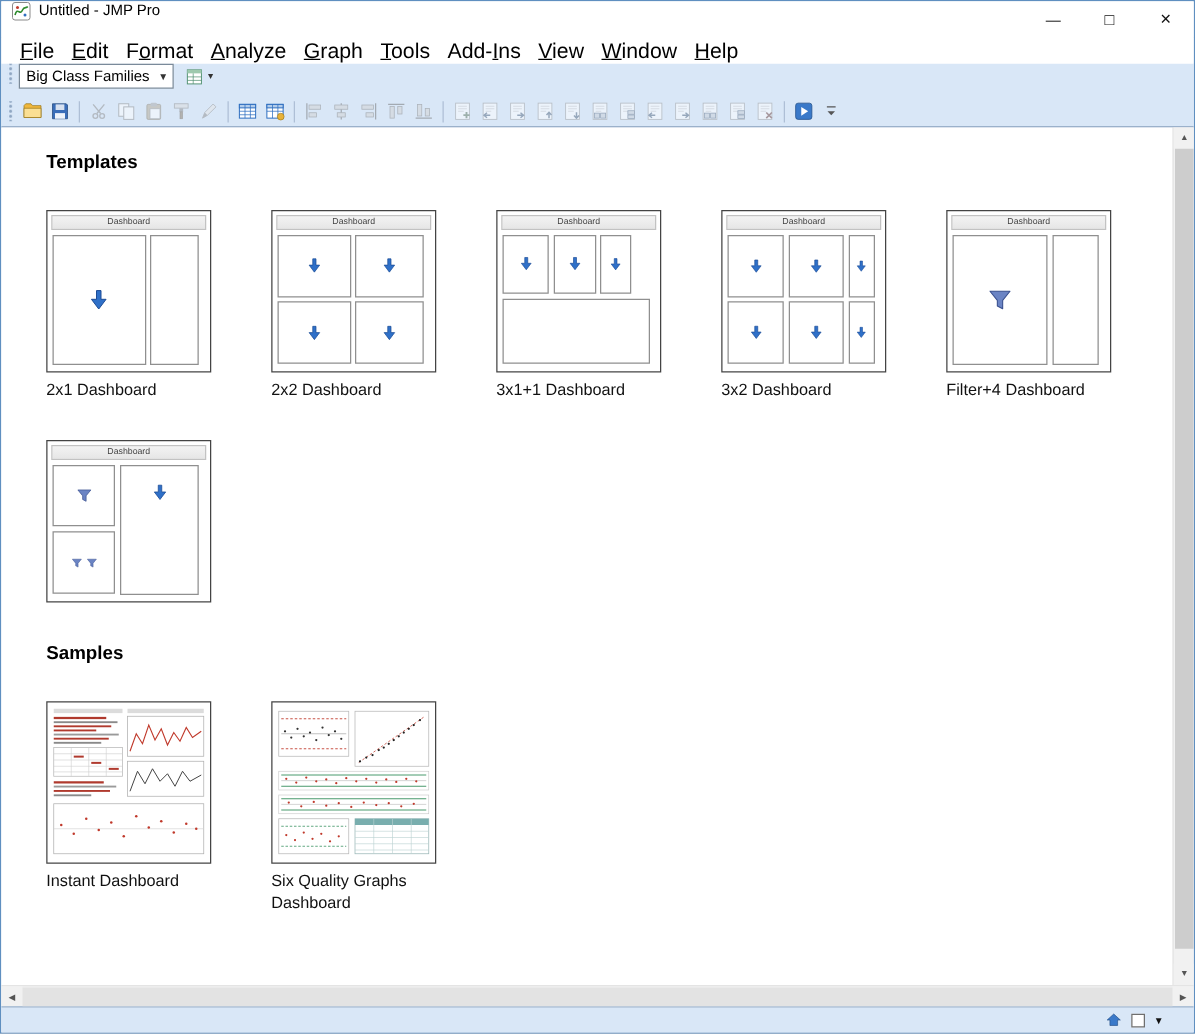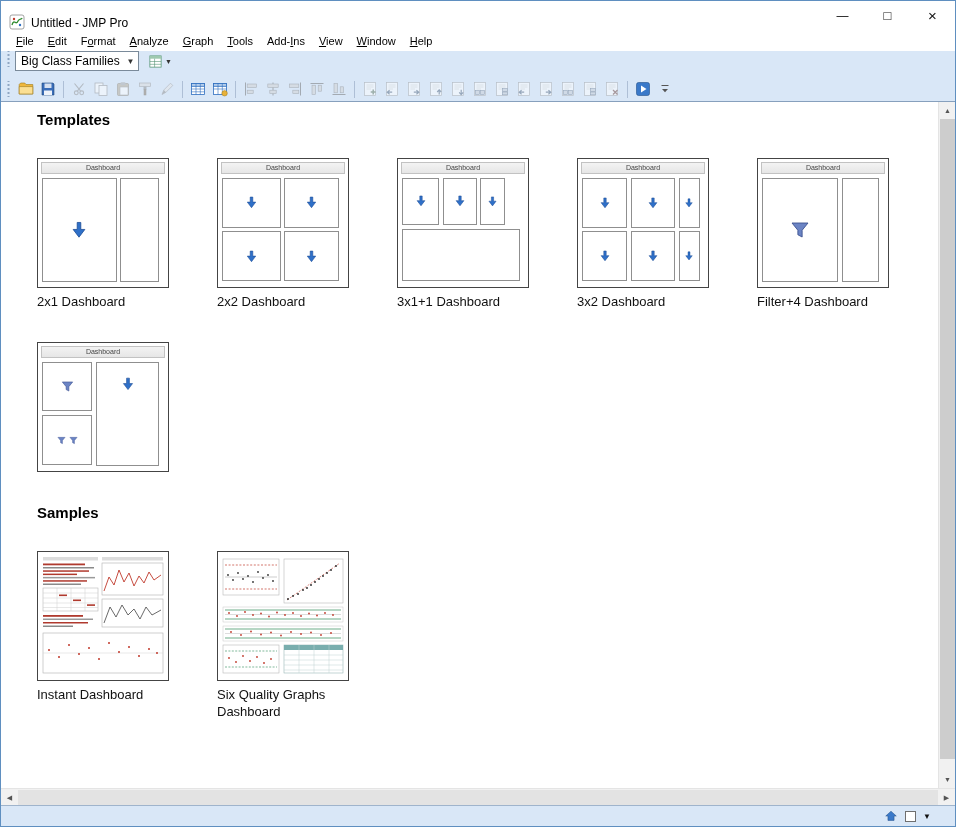--- a/index.html
+++ b/index.html
@@ -4,32 +4,32 @@
 <style>
   * { box-sizing: border-box; margin: 0; padding: 0; }
   html,body { background:#9a9a9a; }
   body { font-family:"Liberation Sans", sans-serif; }
   .window {
     width:956px; height:827px; background:#fff;
     border:1px solid #5f8fc0; display:flex; flex-direction:column;
     overflow:hidden; position:relative;
   }
   
-  .titlebar { height:29px; background:#fff; display:flex; align-items:flex-end; flex:0 0 auto; }
+  .titlebar { height:29px; background:#fff; display:flex; align-items:flex-start; flex:0 0 auto; }
   .appicon { margin-left:8px; width:16px; height:16px; display:inline-flex; }
   .appicon svg { width:16px; height:16px; }
   .title-text { font-size:12px; color:#000; margin-left:6px; }
   .win-controls { margin-left:auto; display:flex; height:100%; }
   .win-btn { width:45px; height:100%; display:flex; align-items:center; justify-content:center;
              font-size:12px; color:#111; cursor:default; }
   .win-btn.max { font-size:13px; }
   .win-btn.close { font-size:15px; }
   
   .menubar { height:21px; background:#fff; display:flex; align-items:center; padding-left:8px;
-             font-size:11px; color:#000; flex:0 0 auto;text-align:center; }
+             font-size:17px; color:#000; flex:0 0 auto;text-align:center; }
   .menu-item { padding:2px 7px; white-space:nowrap; }
   .menu-item u { text-decoration:underline; }
   
   .toolbars { background:#d9e7f7; border-bottom:1px solid #87a0bd; flex:0 0 auto; }
   .tb1 { height:26px; display:flex; align-items:flex-start; padding-left:3px; }
   .tb2 { height:24px; display:flex; align-items:center; padding-left:3px; }
   .grip { width:5px; height:16px; margin:0 4px 0 2px;
           background-image:radial-gradient(circle,#8fa6c2 1px,transparent 1.3px);
           background-size:4px 4px; background-position:center; }
   .combo { width:124px; height:20px; background:#fff; border:1px solid #7a8a9a;
@@ -40,21 +40,21 @@
   .jbtn svg { width:15px; height:15px; }
   .jcaret { font-size:7px; color:#333; margin-left:2px; }
   .tbtn { width:22px; height:20px; display:flex; align-items:center; justify-content:center; }
   .tbtn svg { width:16px; height:16px; }
   .tbtn.disabled { opacity:.5; filter:grayscale(.7); }
   .tsep { width:1px; height:17px; background:#aebfd6; margin:0 4px; flex:0 0 auto; }
   
   .main { display:flex; flex:0 0 auto; height:686px; }
   .content { width:937px; height:686px; background:#fff; overflow:hidden; padding-left:36px; position:relative; }
   .section-title { font-size:15px; font-weight:bold; color:#000; }
-  .section { padding-top:9px; }
+  .section { padding-top:19px; }
   .section + .section { padding-top:32px; }
   .cards { display:grid; grid-template-columns:repeat(5,180px); row-gap:32px; margin-top:30px; }
   .card { width:180px; }
   .thumb { width:132px; height:130px; border:1px solid #444; background:#fff; padding:3px; position:relative; }
   .mini-title { height:12px; background:linear-gradient(#f3f3f3,#e6e6e6); border:1px solid #c2c2c2;
                 font-size:7px; line-height:10px; text-align:center; color:#444; overflow:hidden; }
   .mini-body { position:absolute; left:3px; right:3px; top:17px; bottom:3px; }
   .mp { position:absolute; border:1px solid #8f8f8f; background:#fff;
         display:flex; align-items:center; justify-content:center; }
   .card-label { margin-top:5px; font-size:13px; line-height:17px; color:#111; width:152px; }

